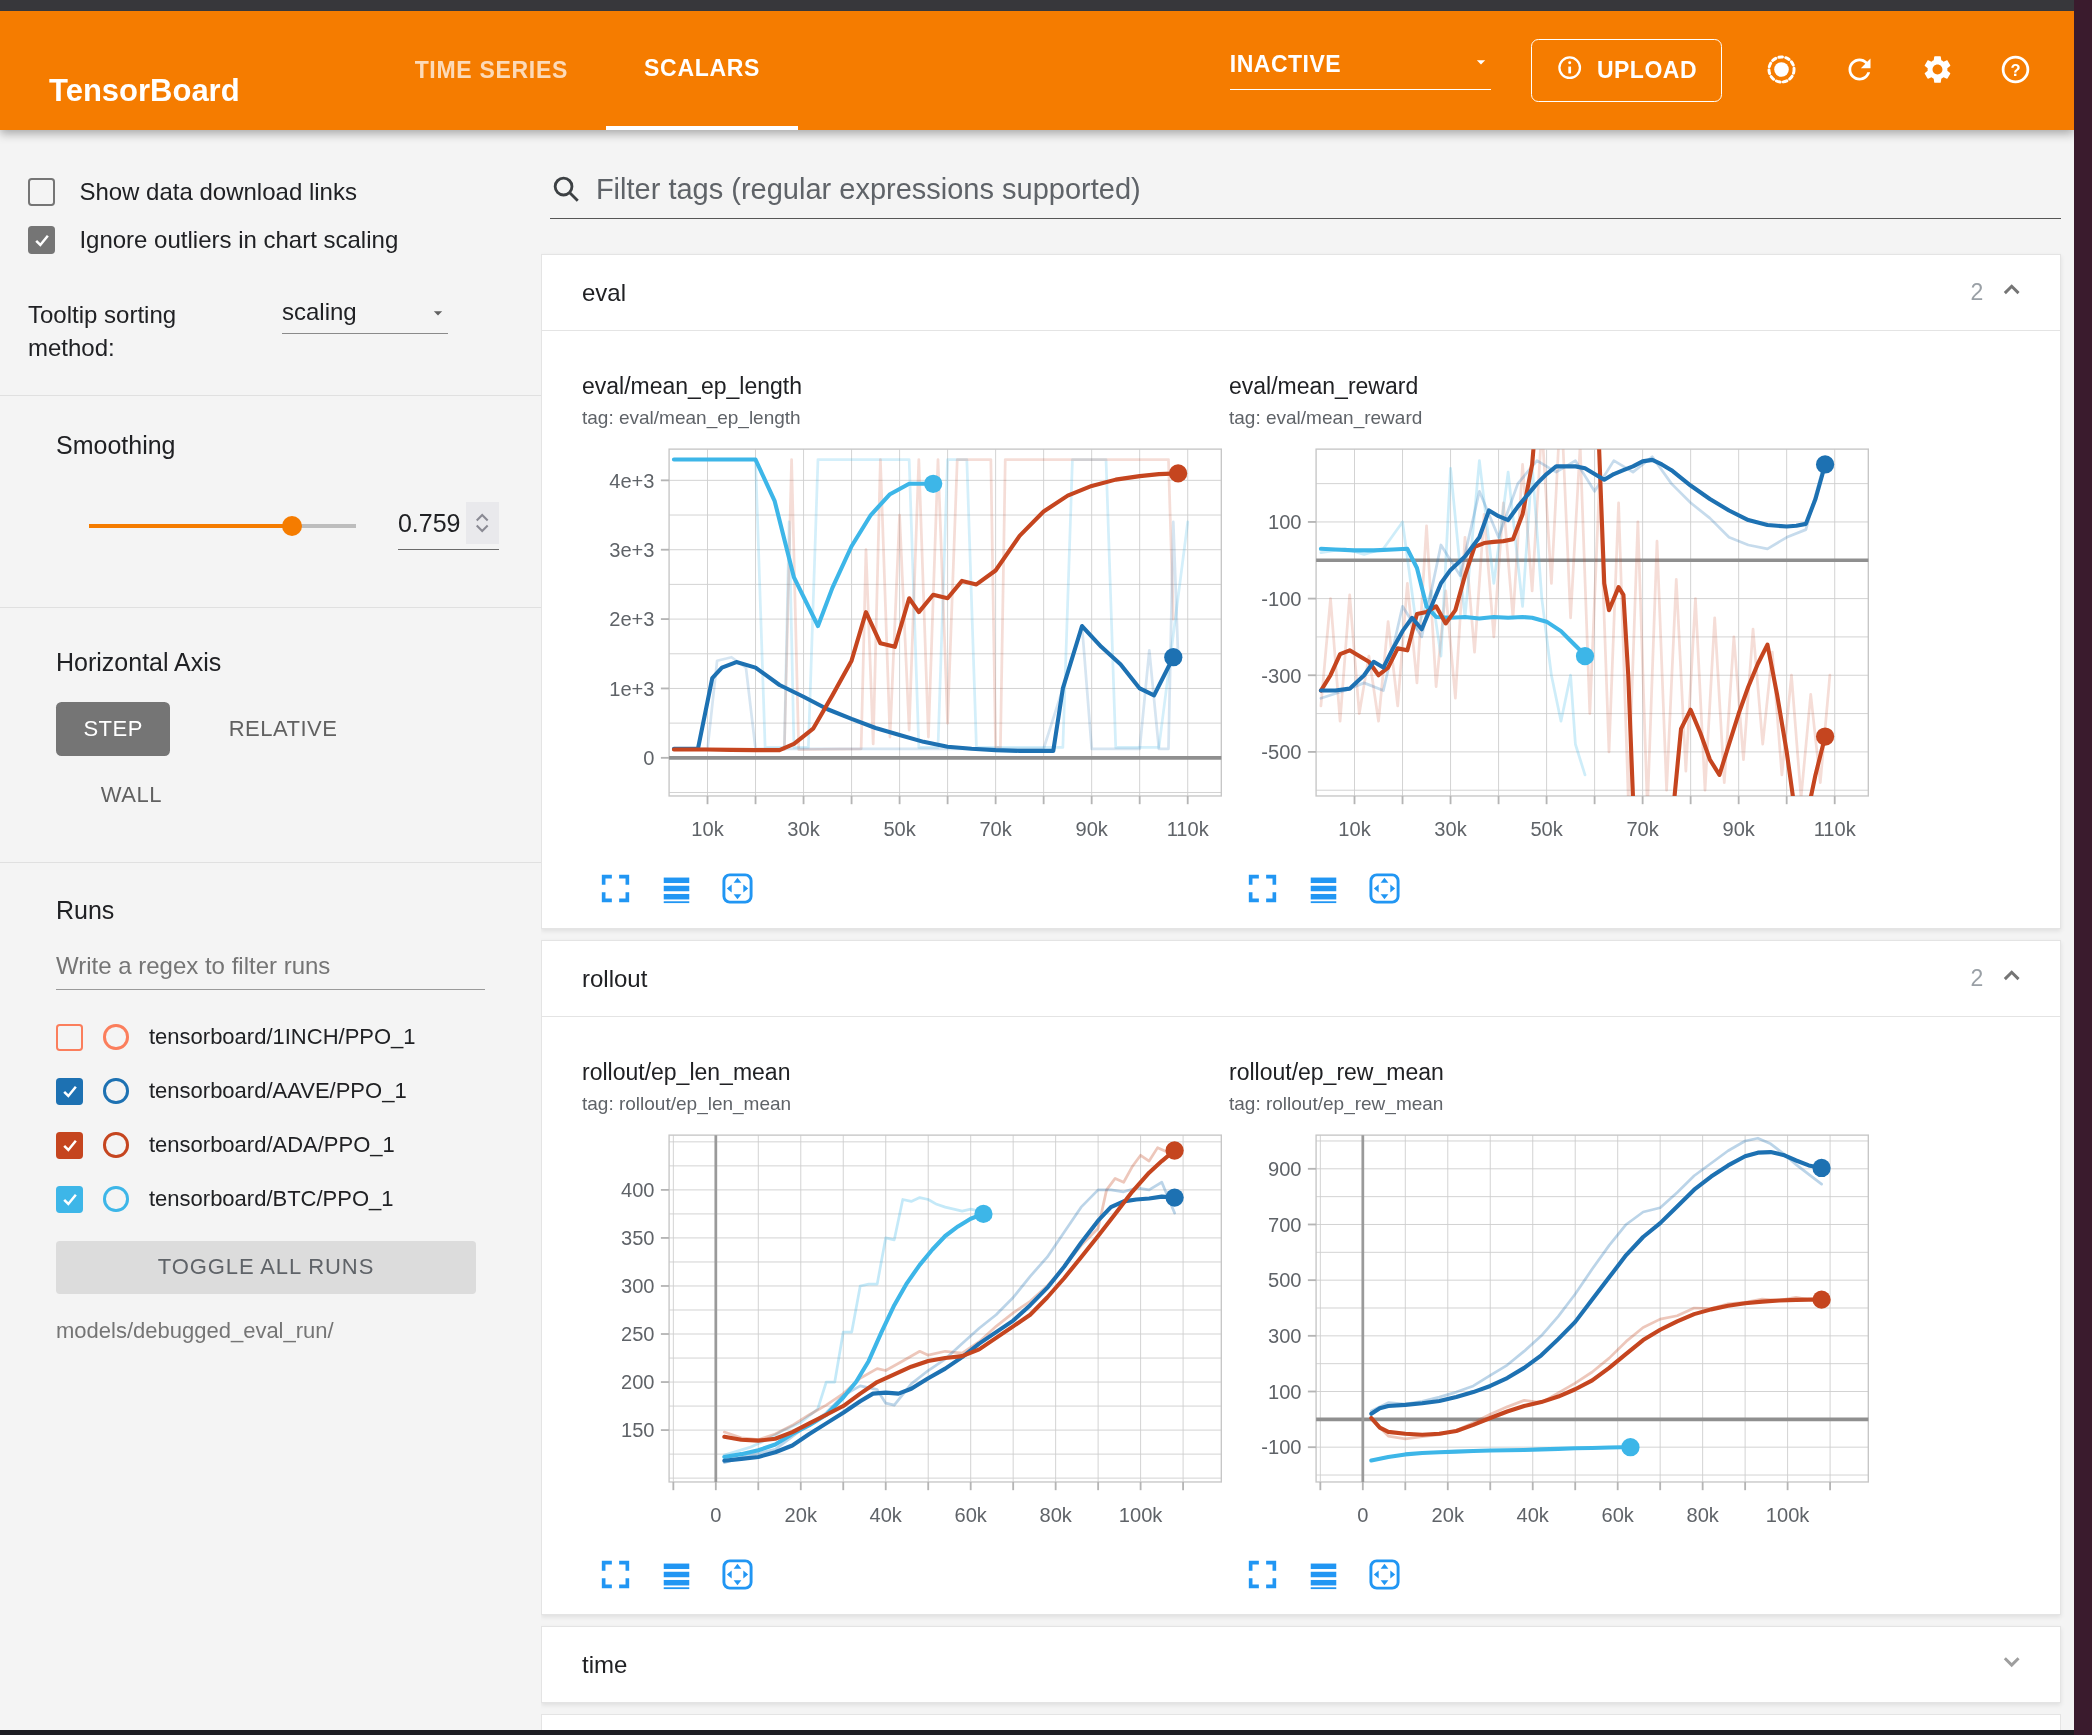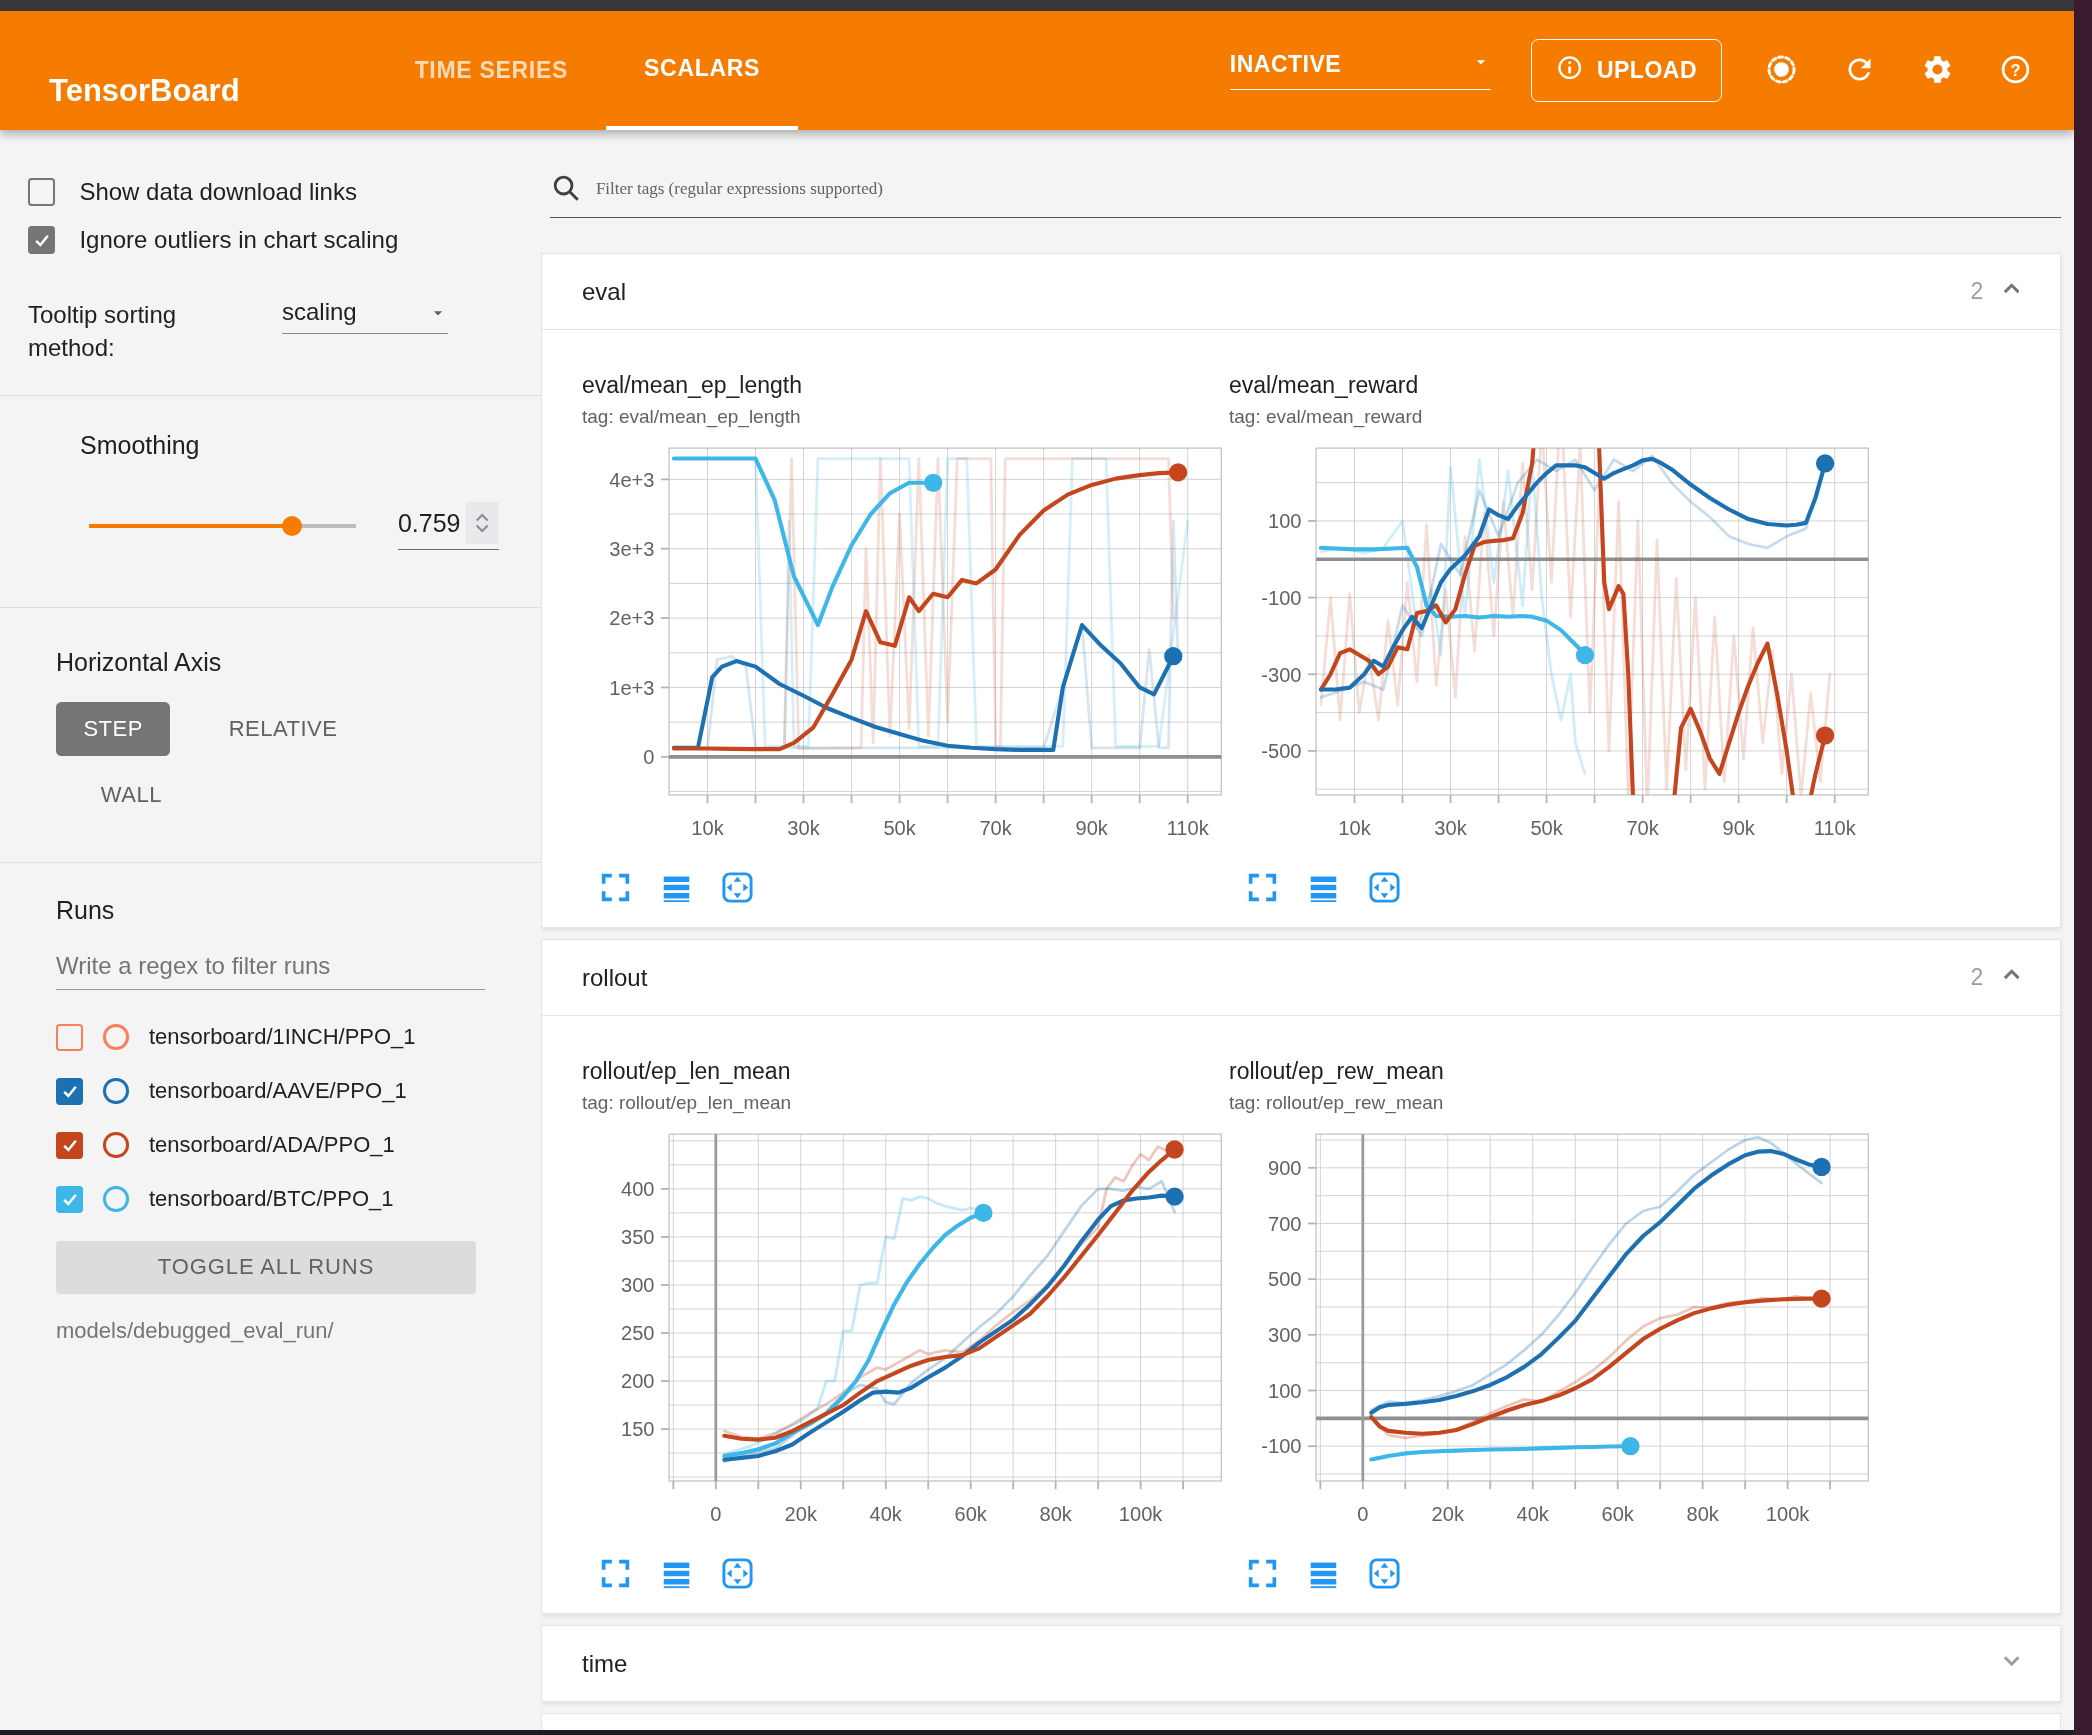--- a/index.html
+++ b/index.html
@@ -65,22 +65,22 @@
   .run-circle{width:25.6px;height:25.6px;border:3.7px solid #999;border-radius:50%;box-sizing:border-box;flex:none;}
   .run-name{font-size:22px;}
   .toggle-btn{margin-top:14.6px;width:420px;height:53px;background:#dcdcdc;border-radius:3.7px;color:#5f6368;
               font-size:22px;letter-spacing:0.9px;display:flex;align-items:center;justify-content:center;cursor:pointer;}
   .runs-path{margin-top:24px;color:#757575;font-size:22px;}
 
   
   .main{position:absolute;left:541px;top:130px;width:1533px;bottom:4.6px;background:#f4f4f4;overflow:hidden;}
   .filter-row{margin:42px 12.8px 0 9.1px;display:flex;align-items:center;gap:12.8px;
               border-bottom:1.8px solid #555;padding-bottom:11px;}
-  .filter-input{flex:1;border:none;background:transparent;font-size:17px;outline:none;
-                color:#5f6368;font-family:Liberation Serif, serif;}
+  .filter-input{flex:1;border:none;background:transparent;font-size:29px;outline:none;
+                color:#5f6368;font-family:Liberation Sans, sans-serif;}
   .filter-input::placeholder{color:#5f6368;}
   .card{margin:35px 12.8px 0 0;background:#fff;border:0.9px solid #e4e4e4;box-shadow:0 1.8px 4.6px rgba(0,0,0,.09);}
   .card + .card{margin-top:11px;}
   .card-header{height:75px;display:flex;align-items:center;padding:0 35px 0 40px;border-bottom:0.9px solid #e4e4e4;}
   .card.collapsed .card-header{border-bottom:none;}
   .card-title{font-size:24px;}
   .card-right{margin-left:auto;display:flex;align-items:center;gap:14.6px;color:#9aa0a6;font-size:23px;cursor:pointer;}
   .card-body{display:flex;padding:42px 0 22px 40px;}
   .chart-block{width:647px;}
   .chart-title{font-size:23px;color:#202124;}
@@ -187,21 +187,21 @@
           <svg width="20" height="20" viewBox="0 0 24 24">
               <path d="M7 10l5 5 5-5z" fill="#616161"></path>
             </svg>
         </span>
       </div>
     </div>
   </div>
   <div class="divider" style="margin-top:31px;"></div>
 
   <div class="pad">
-    <div class="section-label" style="margin-top:35px;margin-left:24px;">Smoothing</div>
+    <div class="section-label" style="margin-top:35px;">Smoothing</div>
     <div class="slider-row" style="margin-top:42px;">
       <div class="slider-track">
         <div class="slider-fill"></div>
         <div class="slider-knob"></div>
       </div>
       <div class="smooth-value">
         <span class="smooth-num">0.759</span>
         <span class="spinner">
           <svg width="16.4" height="10" viewBox="0 0 24 14">
               <polyline points="4,12 12,4 20,12" fill="none" stroke="#8a8a93" stroke-width="3"></polyline>

